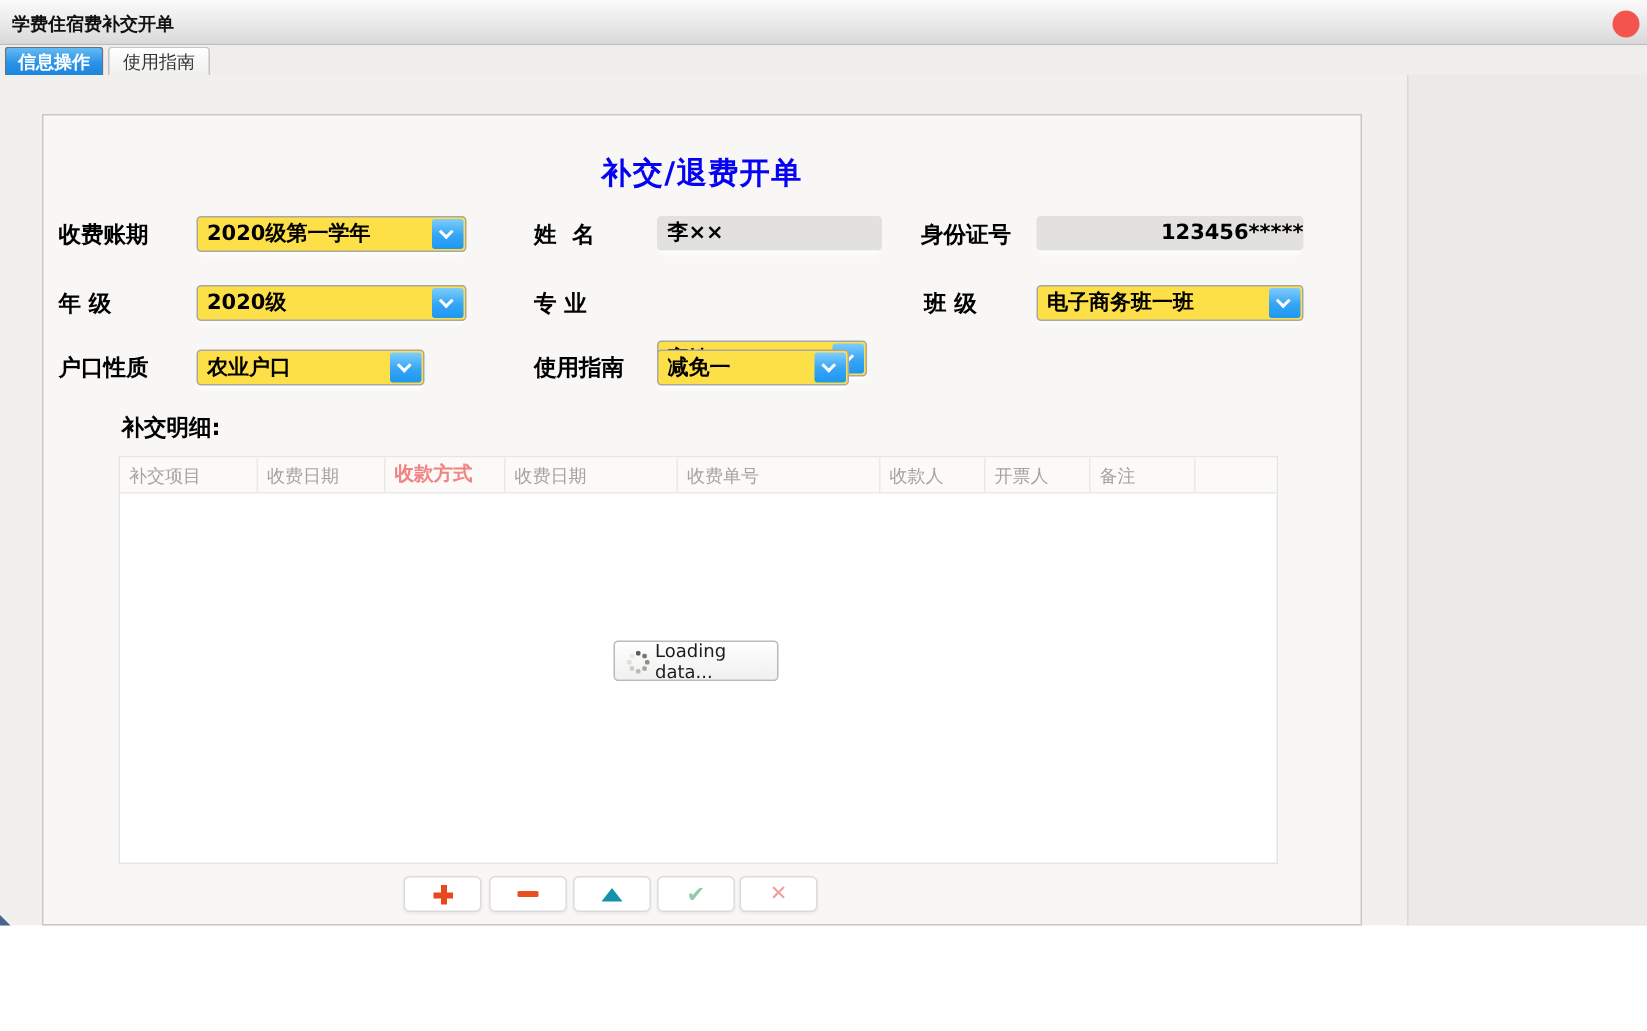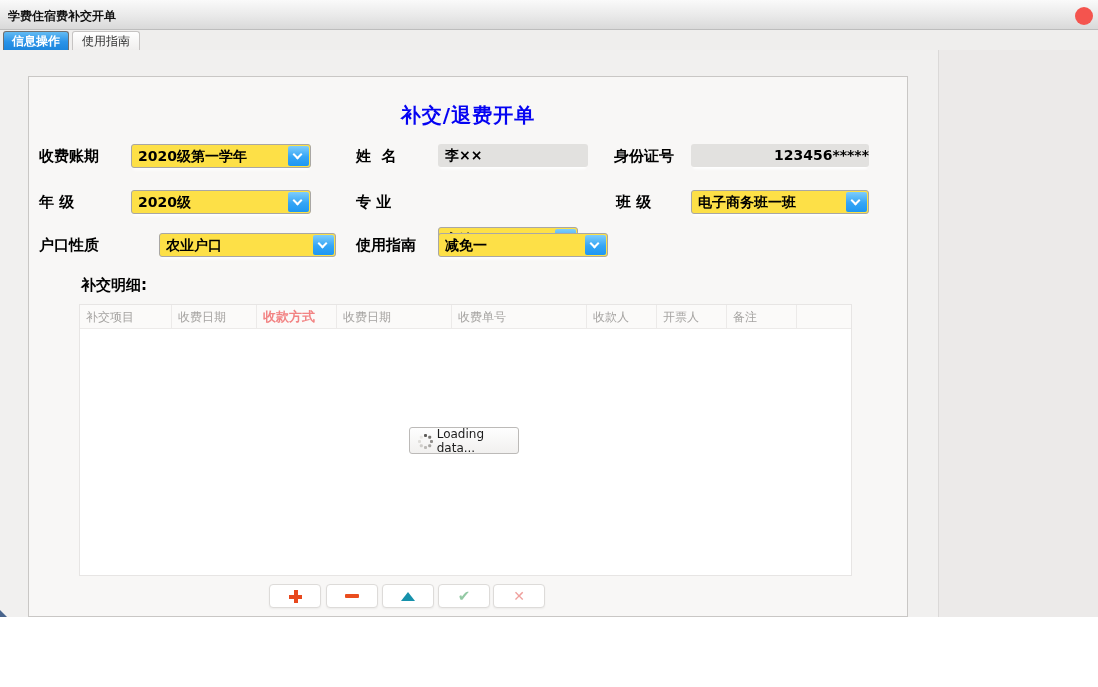--- a/index.html
+++ b/index.html
@@ -140,28 +140,28 @@
       </div>
       <span class="flabel" style="left:587px;top:113px;">班 级</span>
       <div class="dd" style="left:662px;top:113px;width:178px;">
         <span class="dd-text">电子商务班一班</span>
         <span class="dd-btn">
             <i class="chev"></i>
           </span>
       </div>
 
       <span class="flabel" style="left:10px;top:156px;">户口性质</span>
-      <div class="dd" style="left:102px;top:156px;width:177px;margin-left:28px;">
+      <div class="dd" style="left:102px;top:156px;width:152px;">
         <span class="dd-text">农业户口</span>
         <span class="dd-btn">
             <i class="chev"></i>
           </span>
       </div>
       <span class="flabel" style="left:327px;top:156px;">使用指南</span>
-      <div class="dd" style="left:409px;top:156px;width:170px;">
+      <div class="dd" style="left:409px;top:156px;width:128px;">
         <span class="dd-text">减免一</span>
         <span class="dd-btn">
             <i class="chev"></i>
           </span>
       </div>
 
       <div class="section-label">补交明细:</div>
 
       <div class="dtable">
         <div class="thead">

